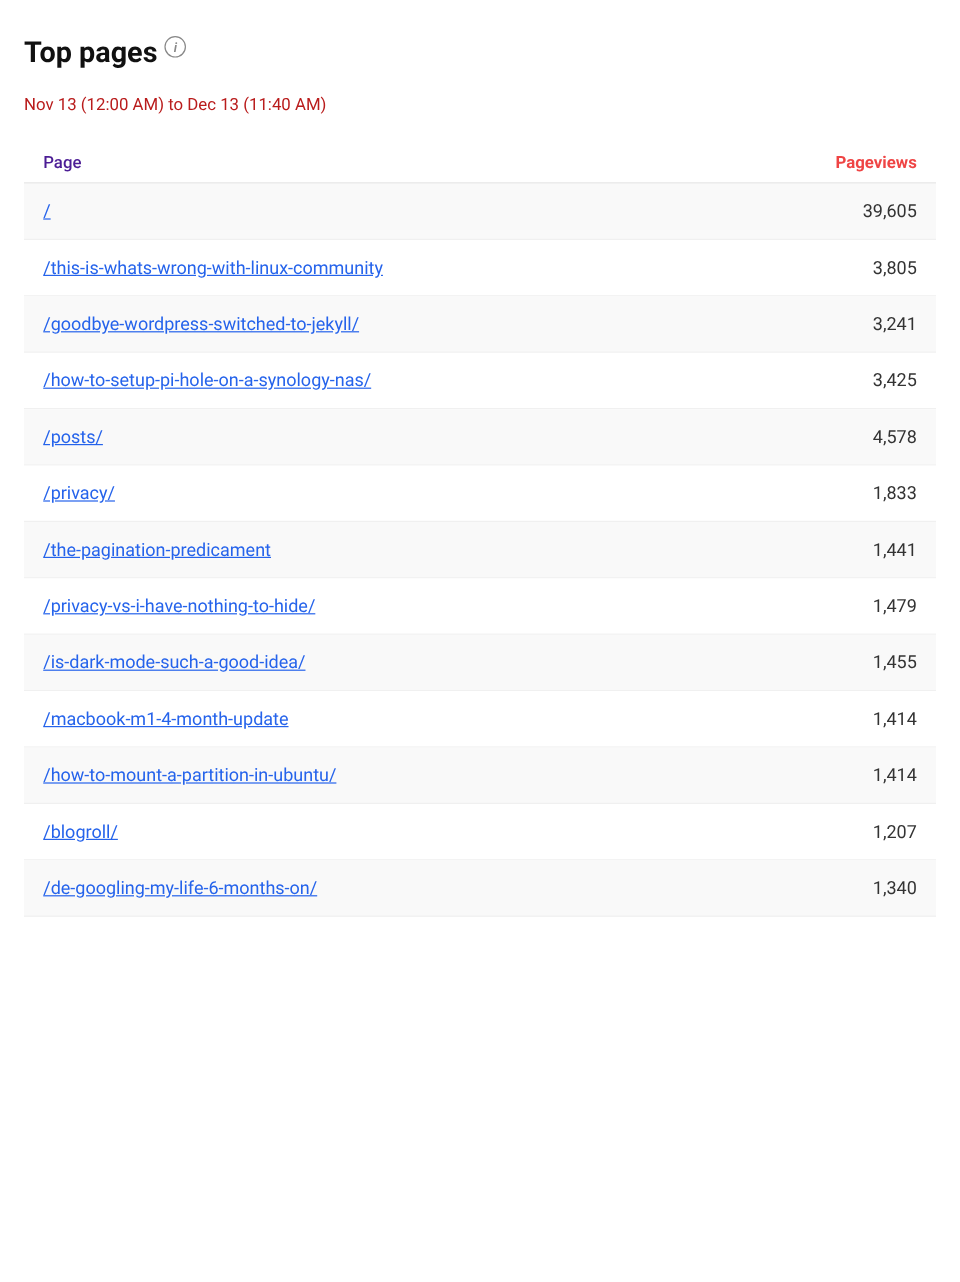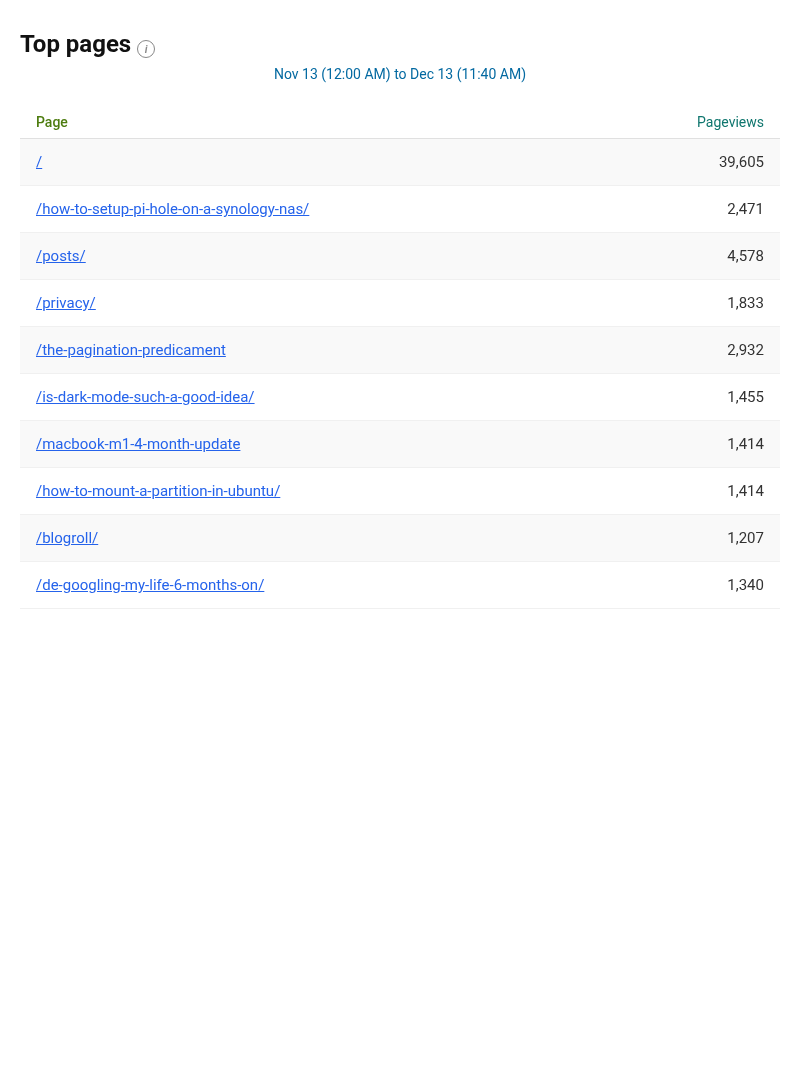--- a/index.html
+++ b/index.html
@@ -16,23 +16,23 @@
       padding: 30px 20px;
       width: 800px;
     }
 
     .header-section {
       margin-bottom: 8px;
     }
 
     .title-row {
       display: flex;
-      align-items: flex-end;
+      align-items: flex-start;
       gap: 6px;
-      margin-bottom: 8px;
+      margin-bottom: 22px;
     }
 
     .page-title {
       font-size: 24px;
       font-weight: 700;
       color: #111111;
     }
 
     .info-icon {
       display: inline-flex;
@@ -45,47 +45,46 @@
       color: #888888;
       font-size: 11px;
       font-style: italic;
       font-weight: 600;
       cursor: pointer;
       flex-shrink: 0;
     }
 
     .date-range {
       font-size: 14px;
-      color: #0369a1;
+      color: #b91c1c;
       margin-bottom: 24px;
-      text-align: center;
     }
 
     .table-container {
       width: 100%;
     }
 
     .table-header {
       display: flex;
       justify-content: space-between;
       padding: 8px 16px;
       border-bottom: 1px solid #e0e0e0;
       margin-bottom: 0;
     }
 
     .col-page {
       font-size: 14px;
-      color: #4d7c0f;
+      color: #4c1d95;
       font-weight: 500;
     }
 
     .col-pageviews {
       font-size: 14px;
-      color: #0f766e;
-      font-weight: 400;
+      color: #ef4444;
+      font-weight: 700;
     }
 
     .table-row {
       display: flex;
       justify-content: space-between;
       align-items: center;
       padding: 14px 16px;
       border-bottom: 1px solid #f0f0f0;
     }
 
@@ -126,34 +125,46 @@
   <div class="table-header">
     <span class="col-page">Page</span>
     <span class="col-pageviews">Pageviews</span>
   </div>
   <div id="table-body">
       <div class="table-row">
         <a class="page-link" href="#">/</a>
         <span class="pageviews-value">39,605</span>
       </div>
       <div class="table-row">
+        <a class="page-link" href="#">/this-is-whats-wrong-with-linux-community</a>
+        <span class="pageviews-value">3,805</span>
+      </div>
+      <div class="table-row">
+        <a class="page-link" href="#">/goodbye-wordpress-switched-to-jekyll/</a>
+        <span class="pageviews-value">3,241</span>
+      </div>
+      <div class="table-row">
         <a class="page-link" href="#">/how-to-setup-pi-hole-on-a-synology-nas/</a>
-        <span class="pageviews-value">2,471</span>
+        <span class="pageviews-value">3,425</span>
       </div>
       <div class="table-row">
         <a class="page-link" href="#">/posts/</a>
         <span class="pageviews-value">4,578</span>
       </div>
       <div class="table-row">
         <a class="page-link" href="#">/privacy/</a>
         <span class="pageviews-value">1,833</span>
       </div>
       <div class="table-row">
         <a class="page-link" href="#">/the-pagination-predicament</a>
-        <span class="pageviews-value">2,932</span>
+        <span class="pageviews-value">1,441</span>
+      </div>
+      <div class="table-row">
+        <a class="page-link" href="#">/privacy-vs-i-have-nothing-to-hide/</a>
+        <span class="pageviews-value">1,479</span>
       </div>
       <div class="table-row">
         <a class="page-link" href="#">/is-dark-mode-such-a-good-idea/</a>
         <span class="pageviews-value">1,455</span>
       </div>
       <div class="table-row">
         <a class="page-link" href="#">/macbook-m1-4-month-update</a>
         <span class="pageviews-value">1,414</span>
       </div>
       <div class="table-row">

